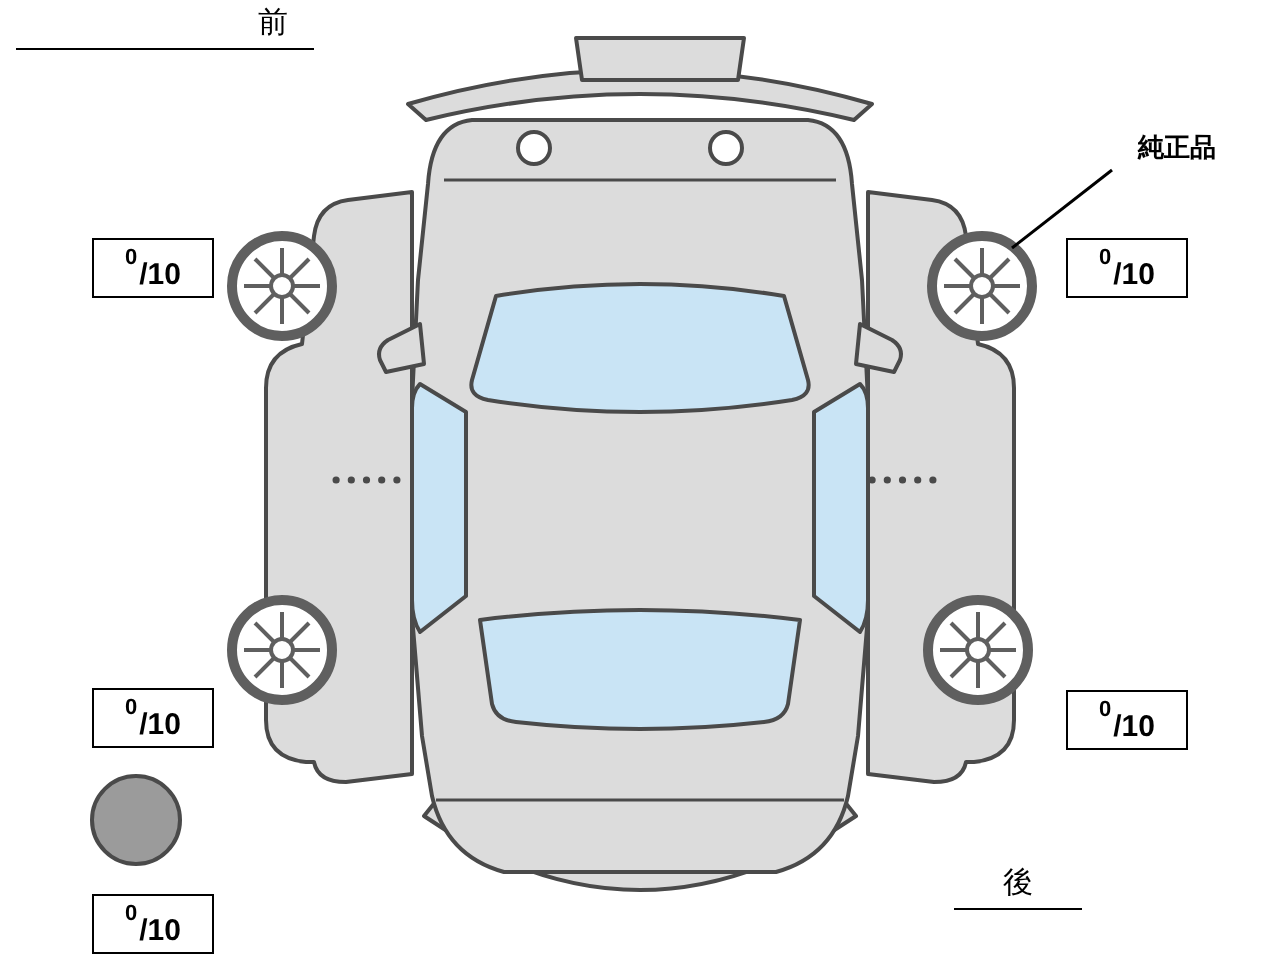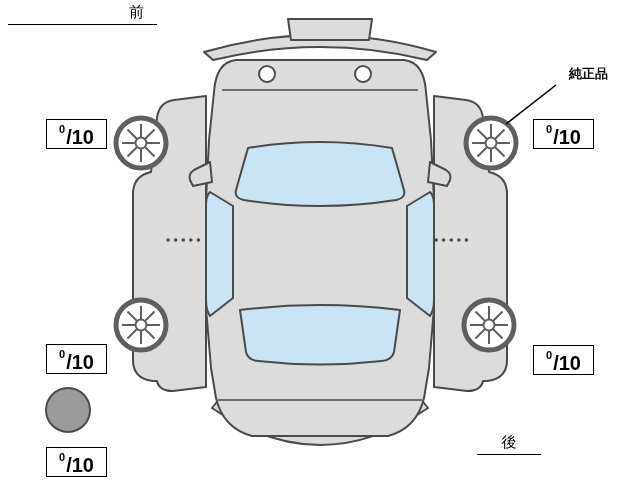--- a/index.html
+++ b/index.html
@@ -28,21 +28,21 @@
   .lbl.front{left:8px;top:2px;width:149px;text-align:right;padding:0 13px 2px 0;border-bottom:1.5px solid #000;box-sizing:border-box;}
   .lbl.rear{left:477px;top:432px;width:64px;text-align:center;padding-bottom:2px;border-bottom:1.5px solid #000;box-sizing:border-box;}
   .lbl.genuine{left:549px;top:64px;font-size:13px;font-weight:bold;margin-left:20px;}
   
   .score{
     position:absolute;width:61px;height:30px;box-sizing:border-box;
     border:1.5px solid #000;background:#fff;
     display:flex;align-items:center;justify-content:center;font-weight:bold;
   }
   .score .num{font-size:11px;transform:translateY(-5px);margin-right:1px;}
-  .score .den{font-size:20px;transform:translateY(3px);}
+  .score .den{font-size:15px;transform:translateY(3px);}
   .score.fl{left:46px;top:119px;}
   .score.fr{left:533px;top:119px;}
   .score.rl{left:46px;top:344px;}
   .score.rr{left:533px;top:345px;}
   .score.sp{left:46px;top:447px;}
 </style>
 </head>
 <body>
 
 <div class="stage">

